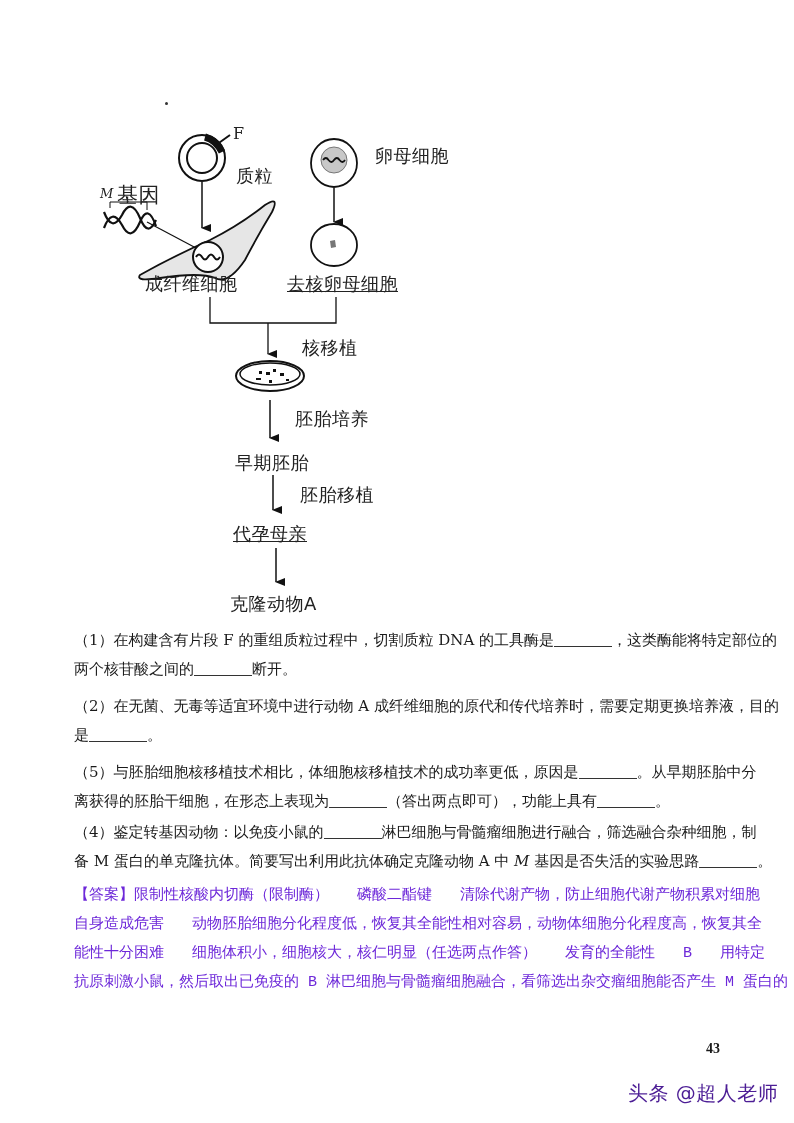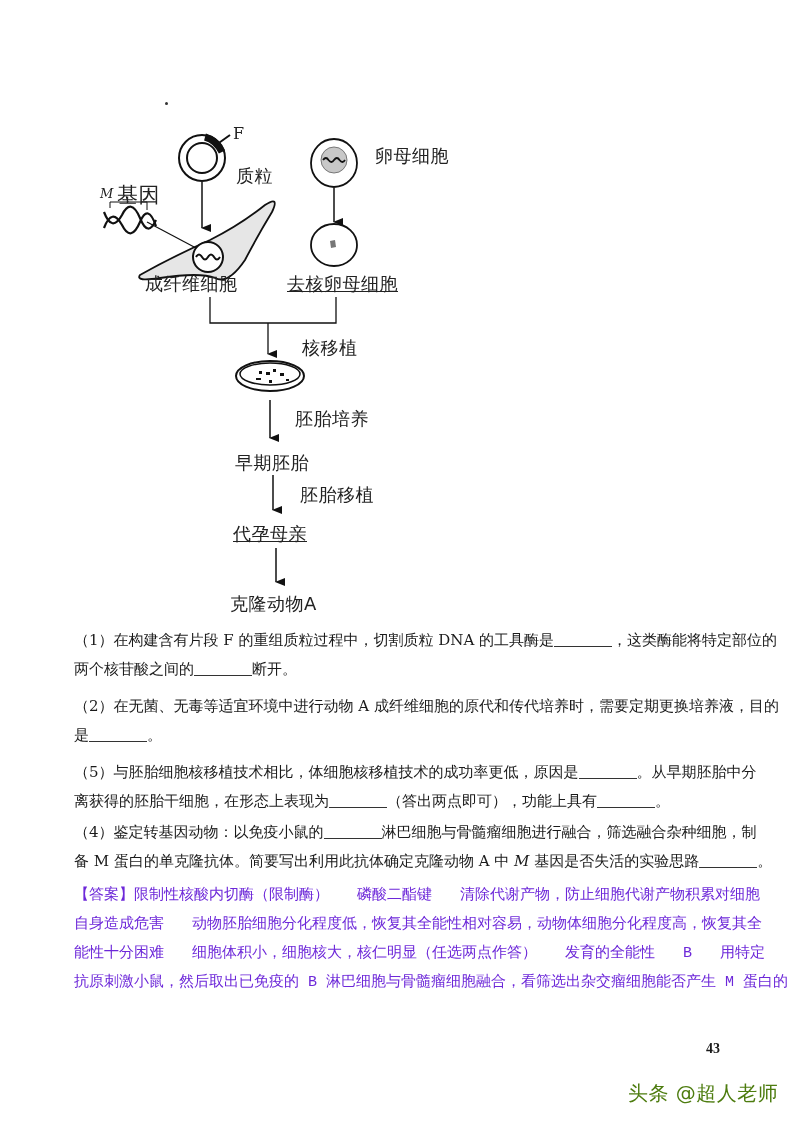--- a/index.html
+++ b/index.html
@@ -26,21 +26,21 @@
     .answer { color: #6d28d9; font-family: Liberation Mono, monospace; }
     .answer .line { white-space: nowrap; }
     .gap { display: inline-block; width: 28px; }
     .page-num {
       position: absolute; left: 706px; top: 1041px; font-size: 14px; font-weight: bold;
       font-family: "Liberation Serif", serif;
     }
     .watermark {
       position: absolute; left: 628px; top: 1080px;
       font-family: "DejaVu Sans", "Liberation Sans", sans-serif;
-      font-size: 20px; color: #4d7c0f; letter-spacing: 0.5px;
+      font-size: 20px; color: #4c1d95; letter-spacing: 0.5px;
     }
     .dot { position: absolute; left: 165px; top: 102px; width: 3px; height: 3px; background: #333; border-radius: 50%; }
     em.m { font-style: italic; }
   </style>
 </head>
 <body>
 
 <div class="page">
 
   <div class="diagram">

